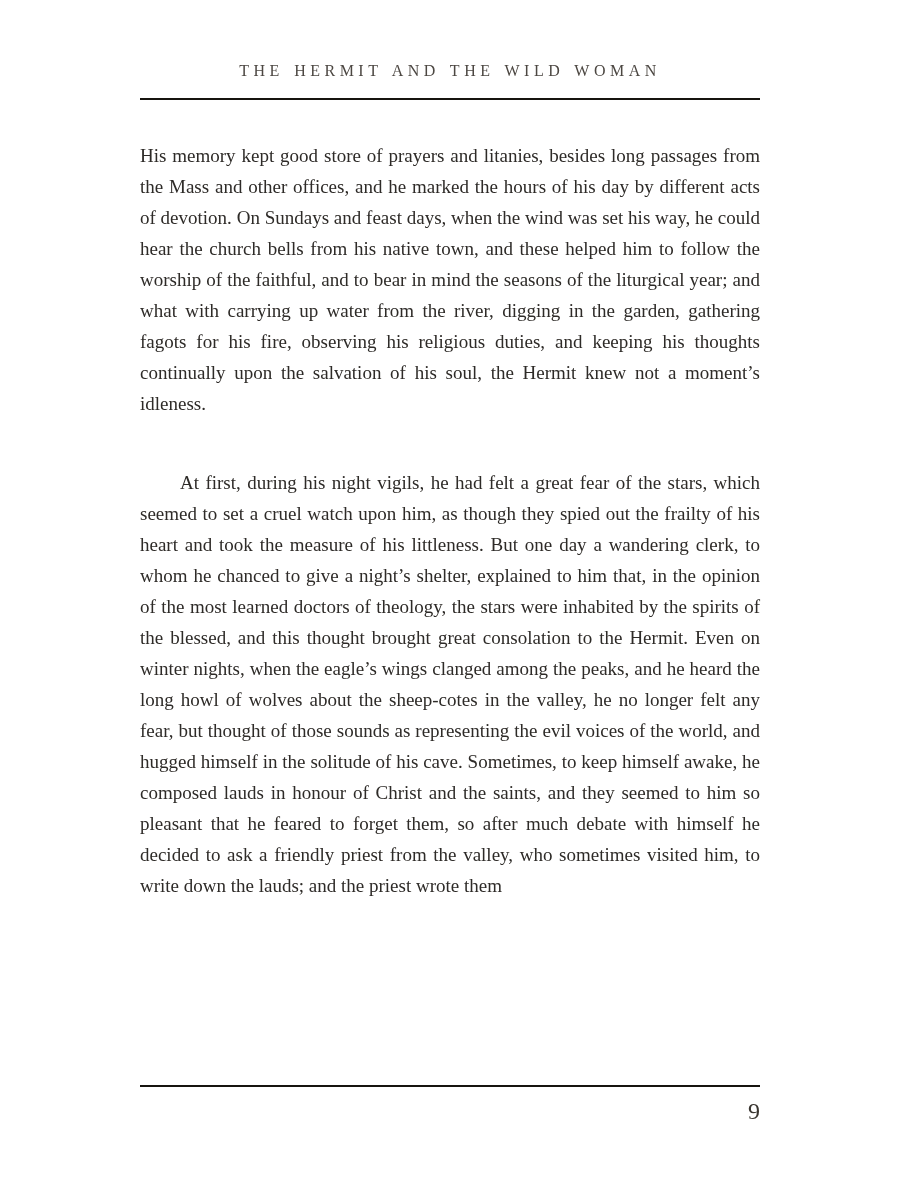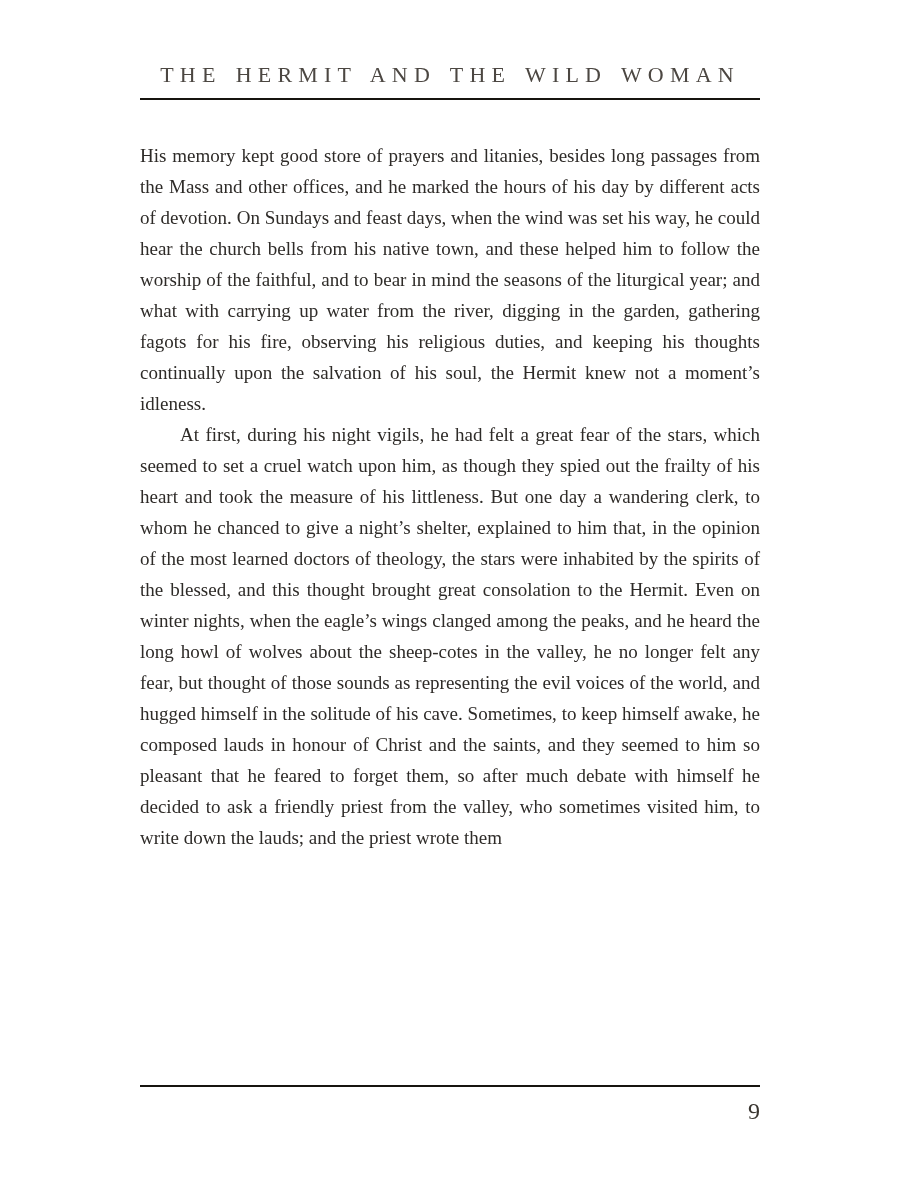--- a/index.html
+++ b/index.html
@@ -15,21 +15,21 @@
     font-family: "Liberation Serif", "DejaVu Serif", serif;
     color: #2e2b28;
     box-sizing: border-box;
   }
   .running-head {
     position: absolute;
     top: 62px;
     left: 140px;
     width: 620px;
     text-align: center;
-    font-size: 22px;
+    font-size: 16px;
     letter-spacing: 0.28em;
     word-spacing: 0.12em;
     color: #4c4742;
     text-transform: uppercase;
     white-space: nowrap;
   }
   .head-rule {
     position: absolute;
     top: 98px;
     left: 140px;
@@ -47,20 +47,21 @@
     font-size: 19px;
     line-height: 31px;
     text-align: justify;
     color: #2e2b28;
   }
   .body-text p {
     margin: 0;
   }
   .body-text p.indented {
     text-indent: 40px;
+    margin-top: 48px;
   }
   .foot-rule {
     position: absolute;
     top: 1085px;
     left: 140px;
     width: 620px;
     height: 0;
     border: none;
     border-top: 2.5px solid #17140f;
     margin: 0;

